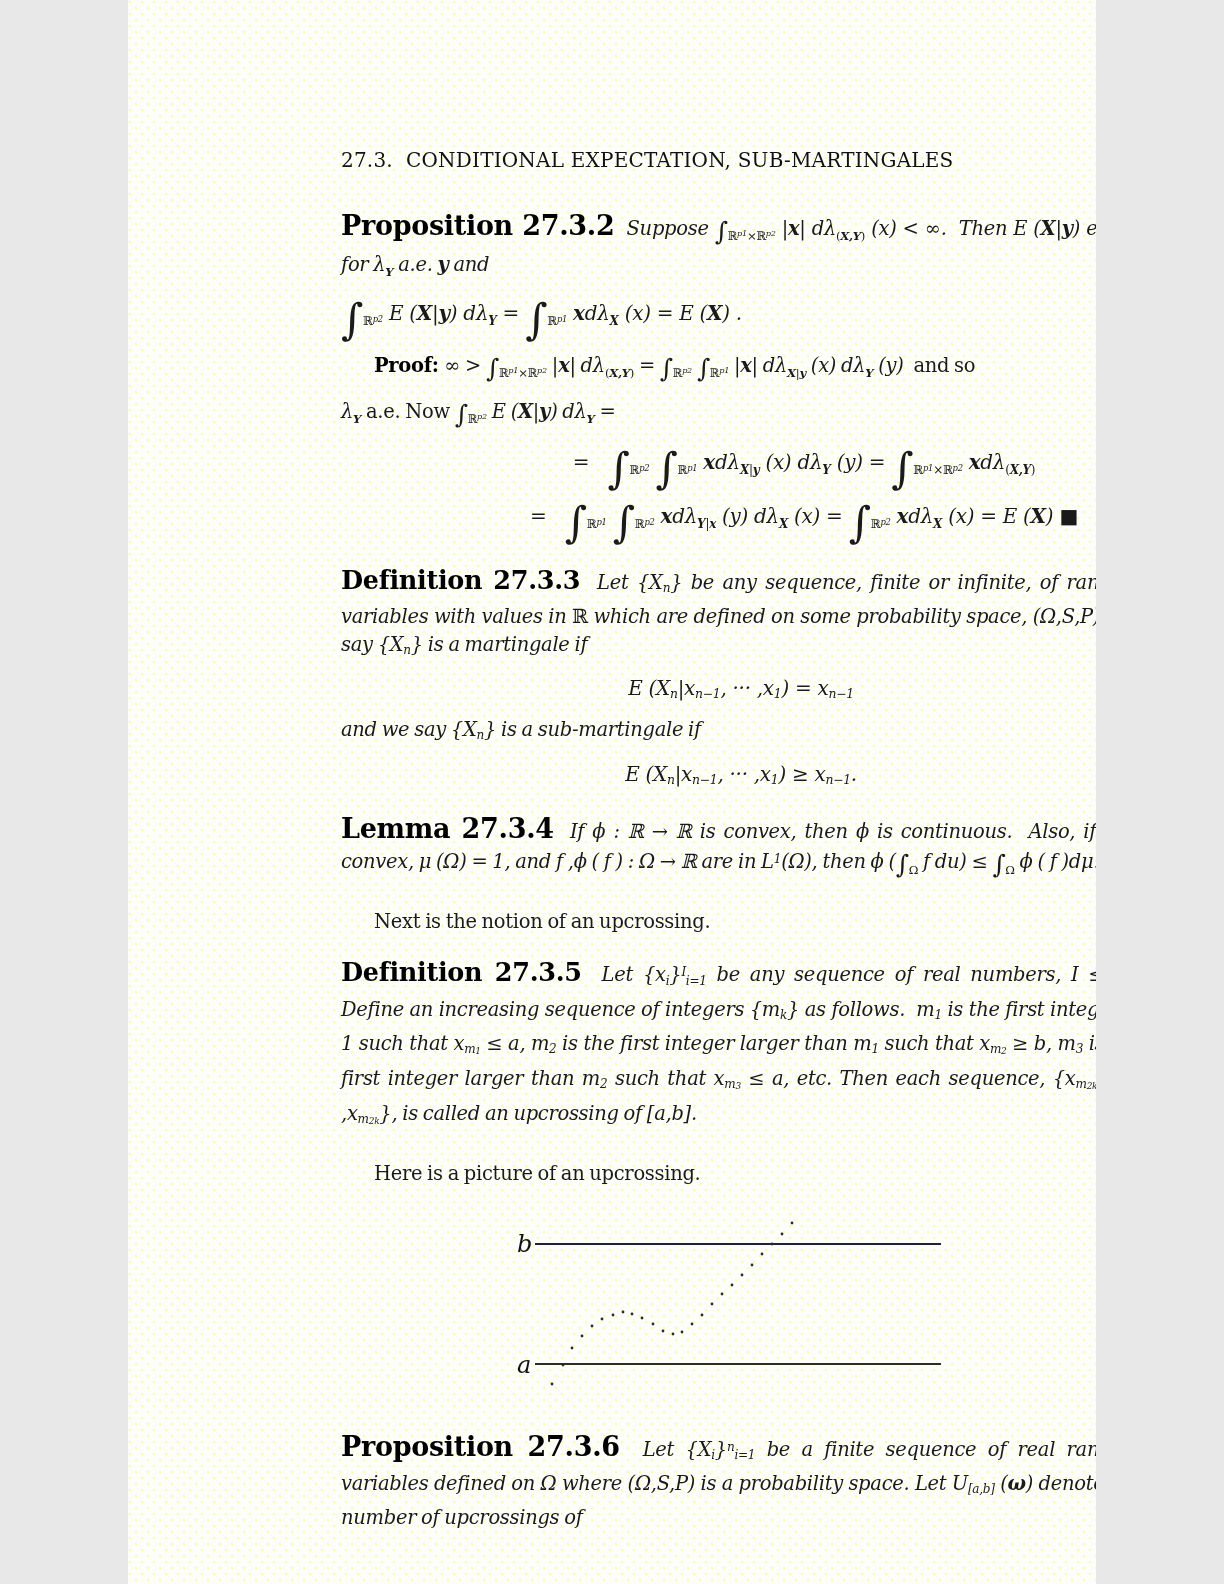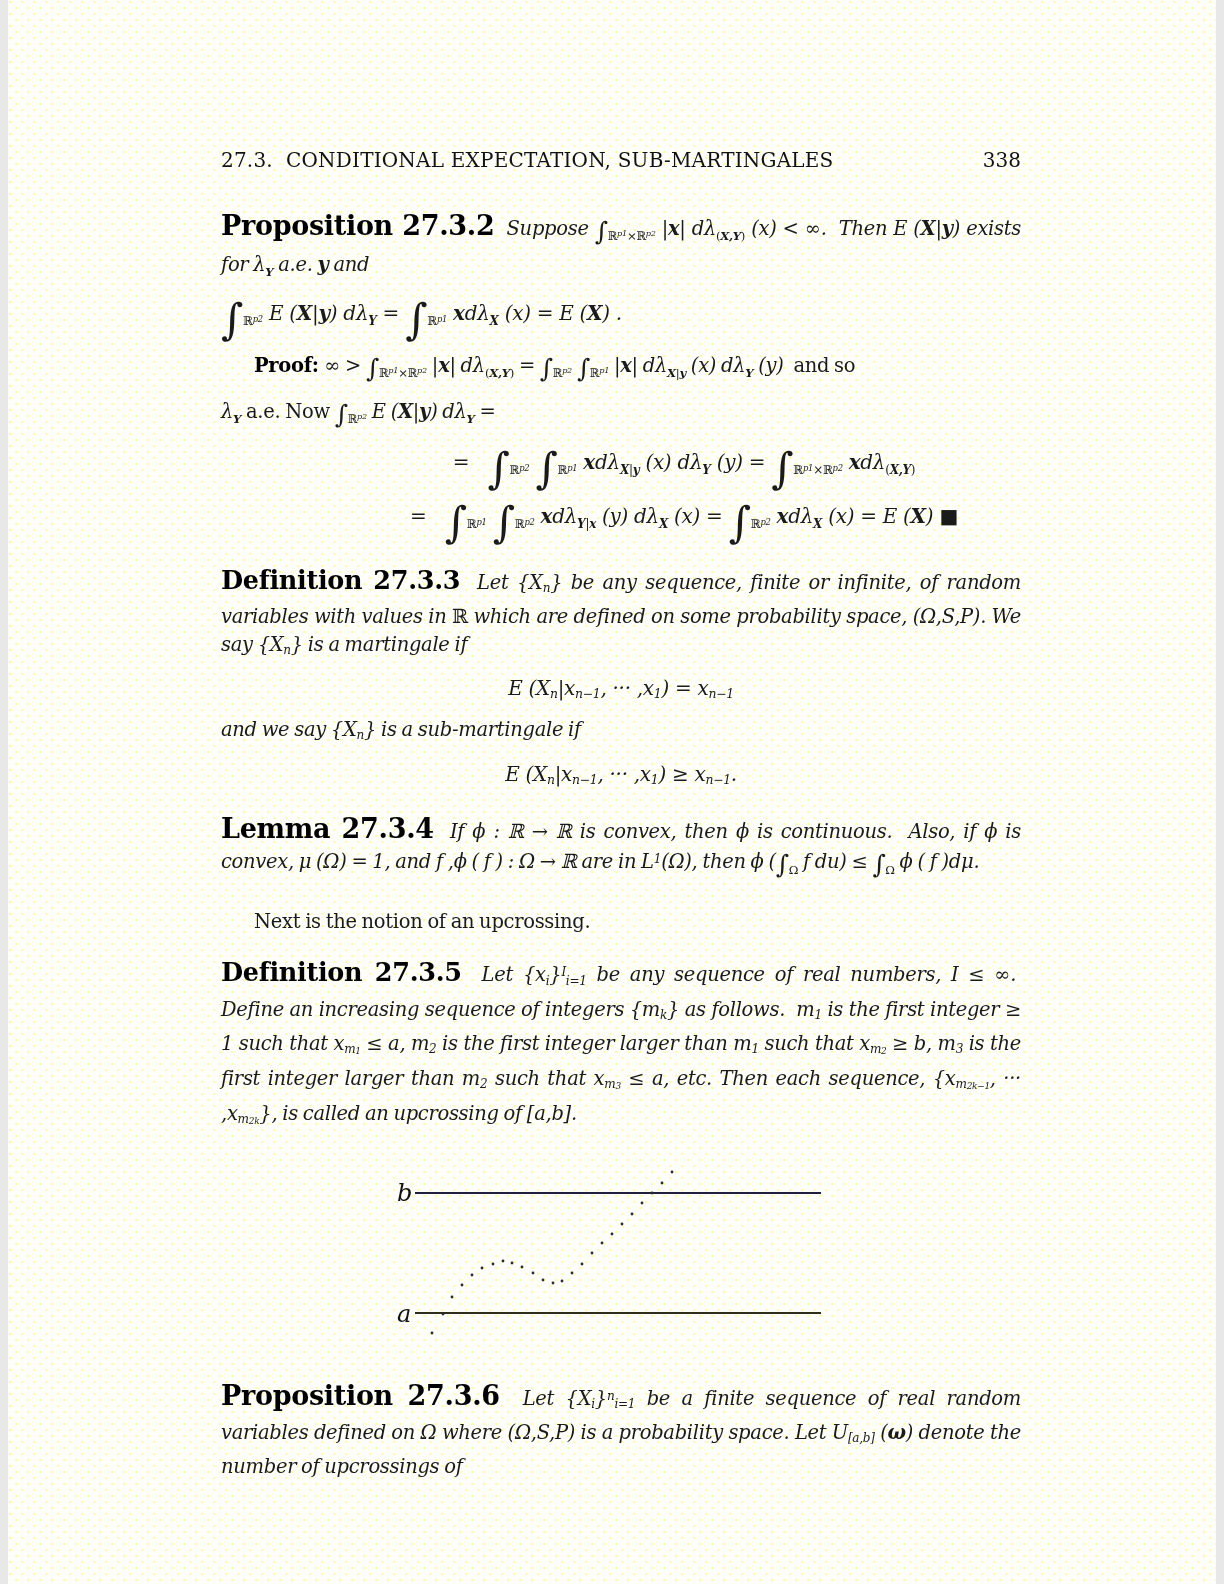--- a/index.html
+++ b/index.html
@@ -1,19 +1,19 @@
 <!DOCTYPE html>
 <html><head>
 <meta charset="utf-8">
 <style>
   html,body{margin:0;padding:0;}
   body{background:#e8e8e8;}
   .page{
     position:relative;
-    width:1208px;height:1584px;
+    width:968px;height:1584px;
     margin:0 auto;
     background-color:#fdfdfa;
     background-image:
       radial-gradient(circle, rgba(255,255,130,0.75) 0.9px, rgba(255,255,130,0) 1.6px),
       radial-gradient(circle, rgba(255,255,130,0.75) 0.9px, rgba(255,255,130,0) 1.6px);
     background-size:12px 12px,12px 12px;
     background-position:2px 2px,8px 8px;
     font-family:"DejaVu Serif","Liberation Serif",serif;
     color:#1a1a1a;
     overflow:hidden;
@@ -73,20 +73,21 @@
           <div class="align-line"><span class="k-m">=</span><span class="k-m">&nbsp;&nbsp;&nbsp;</span><span class="k-int">∫</span><span class="k-l">ℝ</span><span class="k-ls">p2</span><span class="k-m"> </span><span class="k-int">∫</span><span class="k-l">ℝ</span><span class="k-ls">p1</span><span class="k-m"> </span><span class="k-mb">x</span><span class="k-m">dλ</span><span class="k-lb">X</span><span class="k-l">|</span><span class="k-lb">y</span><span class="k-m"> (x) dλ</span><span class="k-lb">Y</span><span class="k-m"> (y) = </span><span class="k-int">∫</span><span class="k-l">ℝ</span><span class="k-ls">p1</span><span class="k-l">×</span><span class="k-l">ℝ</span><span class="k-ls">p2</span><span class="k-m"> </span><span class="k-mb">x</span><span class="k-m">dλ</span><span class="k-l">(</span><span class="k-lb">X,Y</span><span class="k-l">)</span></div>
           <div class="align-line"><span class="k-m">=</span><span class="k-m">&nbsp;&nbsp;&nbsp;</span><span class="k-int">∫</span><span class="k-l">ℝ</span><span class="k-ls">p1</span><span class="k-m"> </span><span class="k-int">∫</span><span class="k-l">ℝ</span><span class="k-ls">p2</span><span class="k-m"> </span><span class="k-mb">x</span><span class="k-m">dλ</span><span class="k-lb">Y</span><span class="k-l">|</span><span class="k-lb">x</span><span class="k-m"> (y) dλ</span><span class="k-lb">X</span><span class="k-m"> (x) = </span><span class="k-int">∫</span><span class="k-l">ℝ</span><span class="k-ls">p2</span><span class="k-m"> </span><span class="k-mb">x</span><span class="k-m">dλ</span><span class="k-lb">X</span><span class="k-m"> (x) = E (</span><span class="k-mb">X</span><span class="k-m">) </span><span class="k-r">■</span></div>
         </div>
         <div class="para mt-lg"><span class="k-bh">Definition 27.3.3</span><span class="k-t">&nbsp; Let </span><span class="k-m">{X</span><span class="k-s">n</span><span class="k-m">}</span><span class="k-t"> be any sequence, finite or infinite, of random variables with values in </span><span class="k-r">ℝ</span><span class="k-t"> which are defined on some probability space, </span><span class="k-m">(Ω,</span><span class="k-scr">S</span><span class="k-m">,P)</span><span class="k-t">. We say </span><span class="k-m">{X</span><span class="k-s">n</span><span class="k-m">}</span><span class="k-t"> is a martingale if</span></div>
         <div class="display-sm"><span class="k-m">E (X</span><span class="k-s">n</span><span class="k-m">|x</span><span class="k-s">n−1</span><span class="k-m">, ··· ,x</span><span class="k-s">1</span><span class="k-m">) = x</span><span class="k-s">n−1</span></div>
         <div class="para mt-sm"><span class="k-t">and we say </span><span class="k-m">{X</span><span class="k-s">n</span><span class="k-m">}</span><span class="k-t"> is a sub-martingale if</span></div>
         <div class="display-sm"><span class="k-m">E (X</span><span class="k-s">n</span><span class="k-m">|x</span><span class="k-s">n−1</span><span class="k-m">, ··· ,x</span><span class="k-s">1</span><span class="k-m">) ≥ x</span><span class="k-s">n−1</span><span class="k-m">.</span></div>
         <div class="para mt-lg"><span class="k-b">Lemma 27.3.4</span><span class="k-t">&nbsp; If </span><span class="k-m">ϕ</span><span class="k-m"> : ℝ → ℝ</span><span class="k-t"> is convex, then </span><span class="k-m">ϕ</span><span class="k-t"> is continuous.&nbsp; Also, if </span><span class="k-m">ϕ</span><span class="k-t"> is convex, </span><span class="k-m">μ (Ω) = 1,</span><span class="k-t"> and </span><span class="k-m">f ,ϕ ( f ) : Ω → ℝ</span><span class="k-t"> are in </span><span class="k-m">L</span><span class="k-u">1</span><span class="k-m">(Ω)</span><span class="k-t">, then </span><span class="k-m">ϕ (</span><span class="k-ins">∫</span><span class="k-l">Ω</span><span class="k-m"> f du</span><span class="k-m">) ≤ </span><span class="k-ins">∫</span><span class="k-l">Ω</span><span class="k-m"> ϕ ( f )dμ.</span></div>
         <div class="para indent mt-lg"><span class="k-r">Next is the notion of an upcrossing.</span></div>
         <div class="para mt-lg"><span class="k-bh">Definition 27.3.5</span><span class="k-t">&nbsp; Let </span><span class="k-m">{x</span><span class="k-s">i</span><span class="k-m">}</span><span class="k-u">I</span><span class="k-s">i=1</span><span class="k-t"> be any sequence of real numbers, </span><span class="k-m">I ≤ ∞</span><span class="k-t">.&nbsp; Define an increasing sequence of integers </span><span class="k-m">{m</span><span class="k-s">k</span><span class="k-m">}</span><span class="k-t"> as follows.&nbsp; </span><span class="k-m">m</span><span class="k-s">1</span><span class="k-t"> is the first integer </span><span class="k-m">≥ 1</span><span class="k-t"> such that </span><span class="k-m">x</span><span class="k-s">m</span><span class="k-ss">1</span><span class="k-m"> ≤ a</span><span class="k-t">, </span><span class="k-m">m</span><span class="k-s">2</span><span class="k-t"> is the first integer larger than </span><span class="k-m">m</span><span class="k-s">1</span><span class="k-t"> such that </span><span class="k-m">x</span><span class="k-s">m</span><span class="k-ss">2</span><span class="k-m"> ≥ b</span><span class="k-t">, </span><span class="k-m">m</span><span class="k-s">3</span><span class="k-t"> is the first integer larger than </span><span class="k-m">m</span><span class="k-s">2</span><span class="k-t"> such that </span><span class="k-m">x</span><span class="k-s">m</span><span class="k-ss">3</span><span class="k-m"> ≤ a</span><span class="k-t">, etc. Then each sequence, </span><span class="k-m">{x</span><span class="k-s">m</span><span class="k-ss">2k−1</span><span class="k-m">, ··· ,x</span><span class="k-s">m</span><span class="k-ss">2k</span><span class="k-m">}</span><span class="k-t">, is called an upcrossing of </span><span class="k-m">[a,b]</span><span class="k-t">.</span></div>
+        <div class="para indent mt-lg"><span class="k-r">Here is a picture of an upcrossing.</span></div>
         <div class="figure"><svg width="432" height="198">
             <line x1="22" x2="428" y1="37" y2="37" stroke="#20203e" stroke-width="2"></line>
             <line x1="22" x2="428" y1="157" y2="157" stroke="#2e2e1a" stroke-width="2"></line>
             <text x="4" y="45" class="fig-label">b</text>
             <text x="4" y="166" class="fig-label">a</text>
             <circle cx="39" cy="177" r="1.4" fill="#2b2b2b"></circle>
             <circle cx="50" cy="158" r="1.4" fill="#2b2b2b"></circle>
             <circle cx="59" cy="141" r="1.4" fill="#2b2b2b"></circle>
             <circle cx="69" cy="129" r="1.4" fill="#2b2b2b"></circle>
             <circle cx="79" cy="119" r="1.4" fill="#2b2b2b"></circle>

